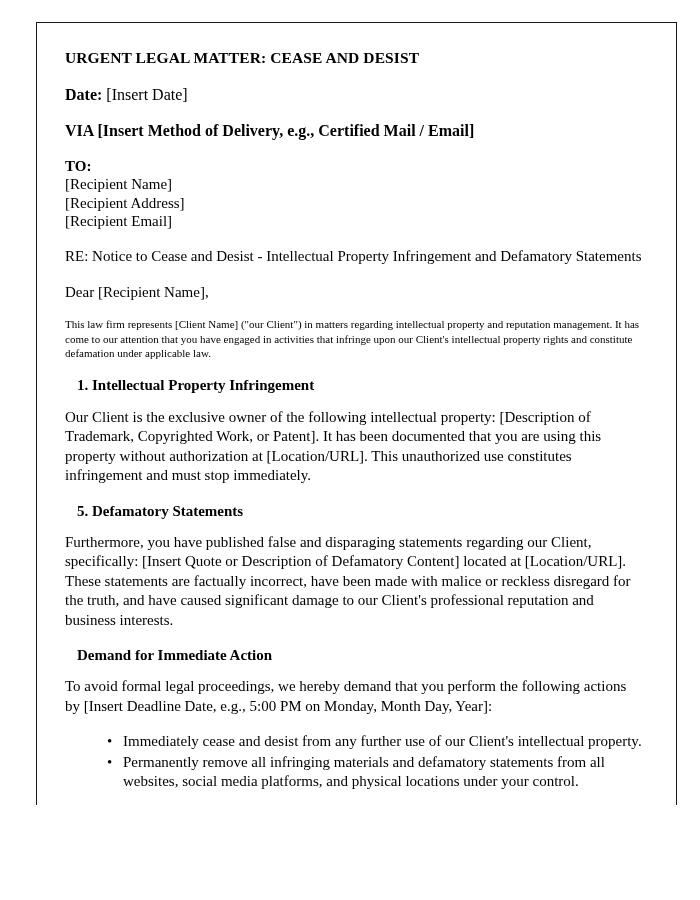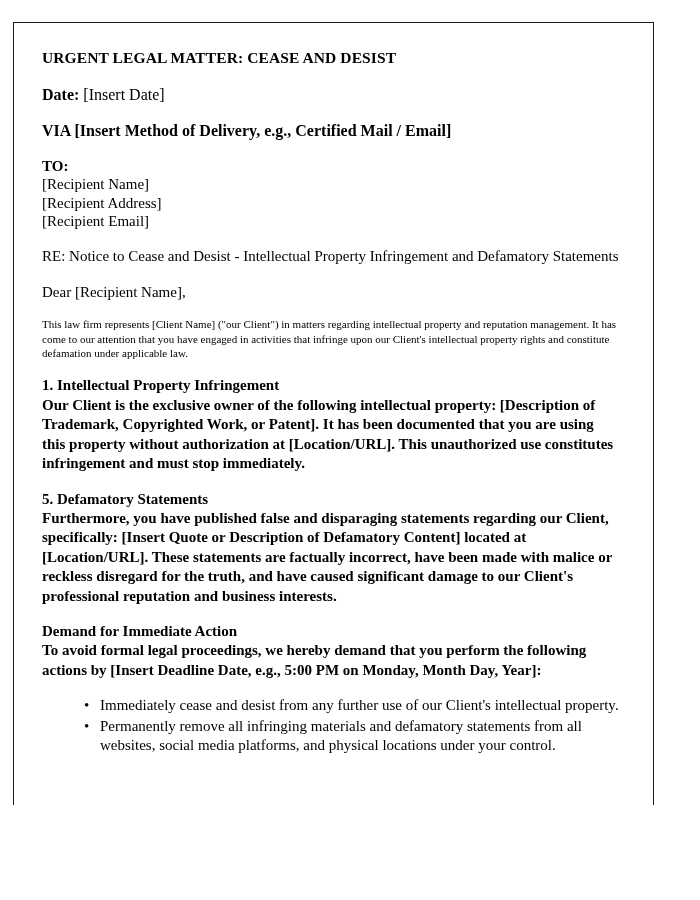--- a/index.html
+++ b/index.html
@@ -10,21 +10,21 @@
   }
   body {
     width: 700px;
     height: 900px;
     overflow: hidden;
     font-family: "Liberation Serif", "DejaVu Serif", serif;
     color: #000000;
   }
   #page {
     position: absolute;
-    left: 13px;
+    left: 36px;
     top: 22px;
     width: 641px;
     height: 783px;
     border-left: 1.5px solid #1a1a1a;
     border-right: 1.5px solid #1a1a1a;
     border-top: 1.5px solid #1a1a1a;
     border-bottom: none;
     box-sizing: border-box;
     background: #ffffff;
     overflow: hidden;
@@ -83,27 +83,26 @@
     text-align: left;
   }
   .section {
     margin: 0 0 16px 0;
     max-width: 580px;
   }
   .section-heading {
     font-size: 15px;
     font-weight: bold;
     line-height: 1.28;
-    margin: 0;
+    margin: 12px;
   }
   .section-body {
     font-size: 15px;
     line-height: 1.30;
     margin: 0;
-    font-weight: bold;
   }
   ul.demand-list {
     margin: 6px 0 0 0;
     padding: 0 0 0 42px;
     list-style: none;
     max-width: 600px;
   }
   ul.demand-list li {
     font-size: 15px;
     line-height: 1.30;

